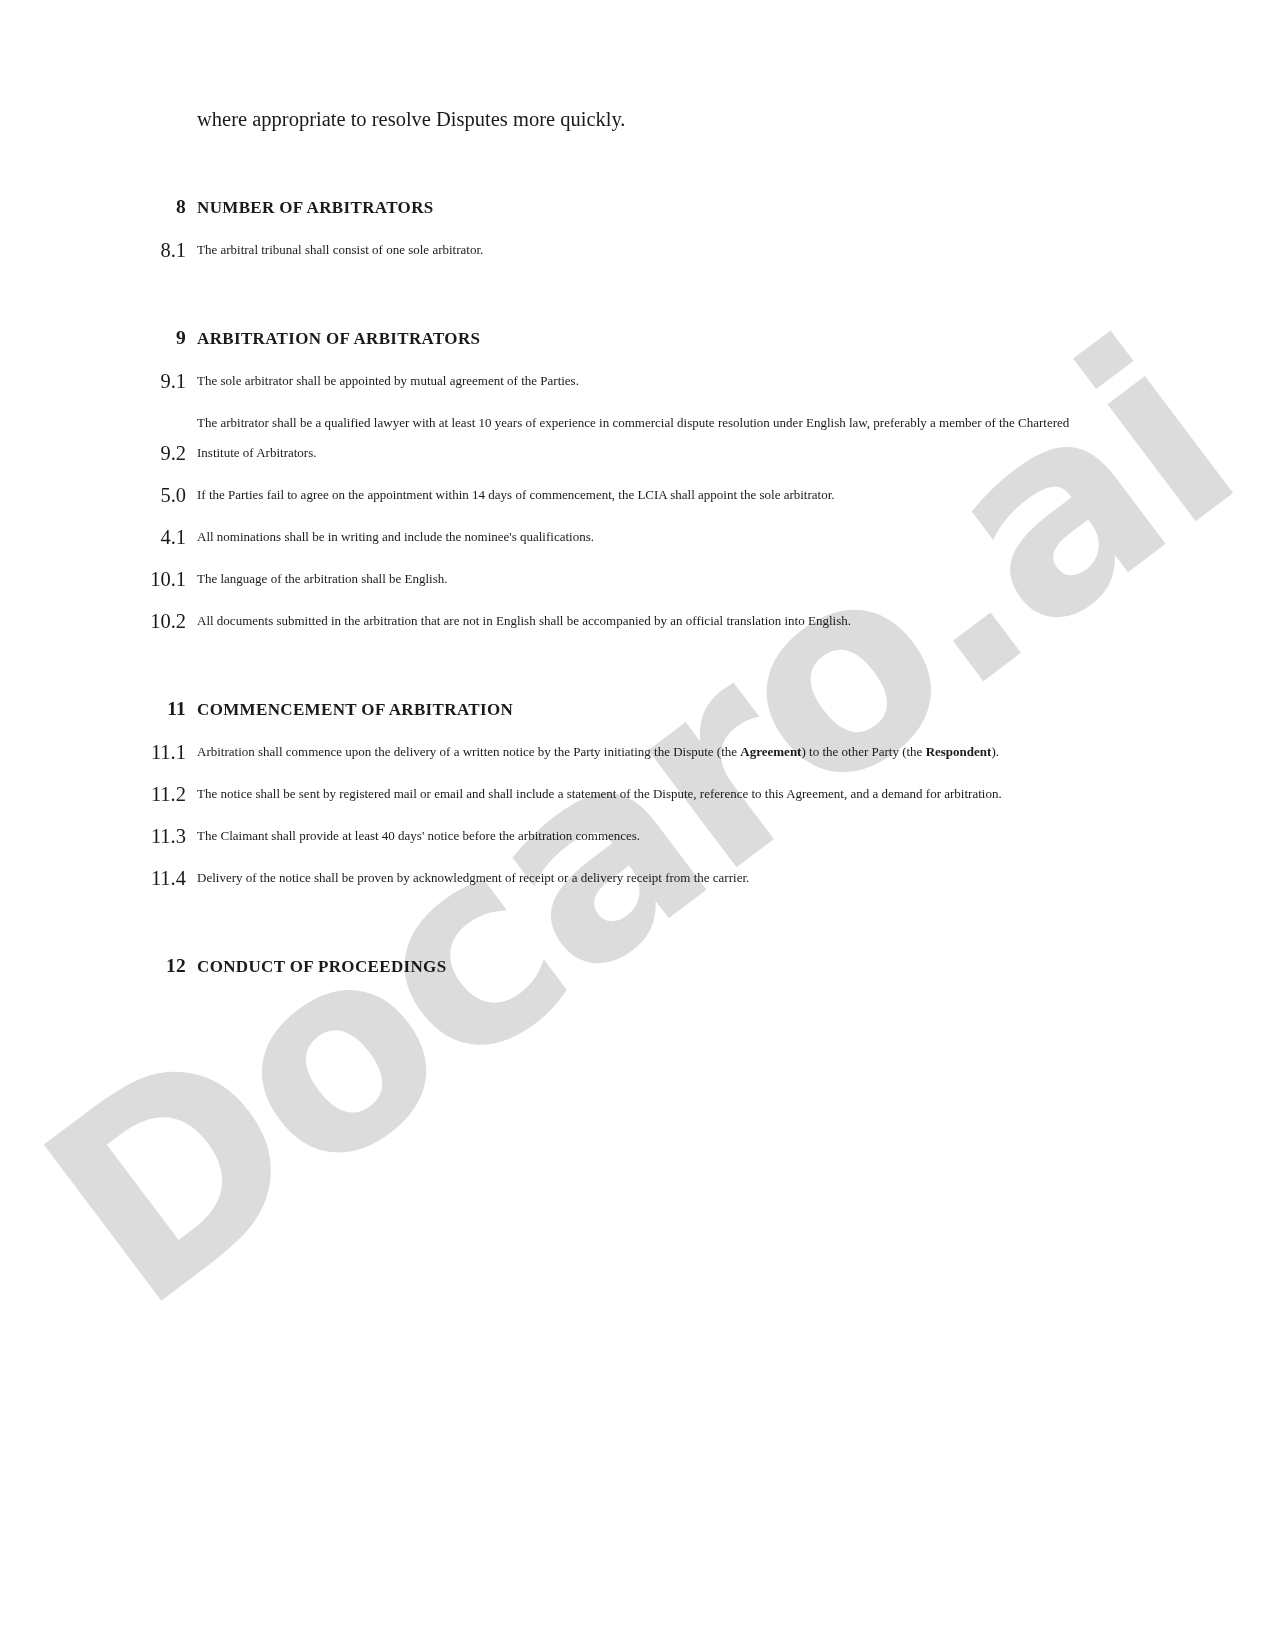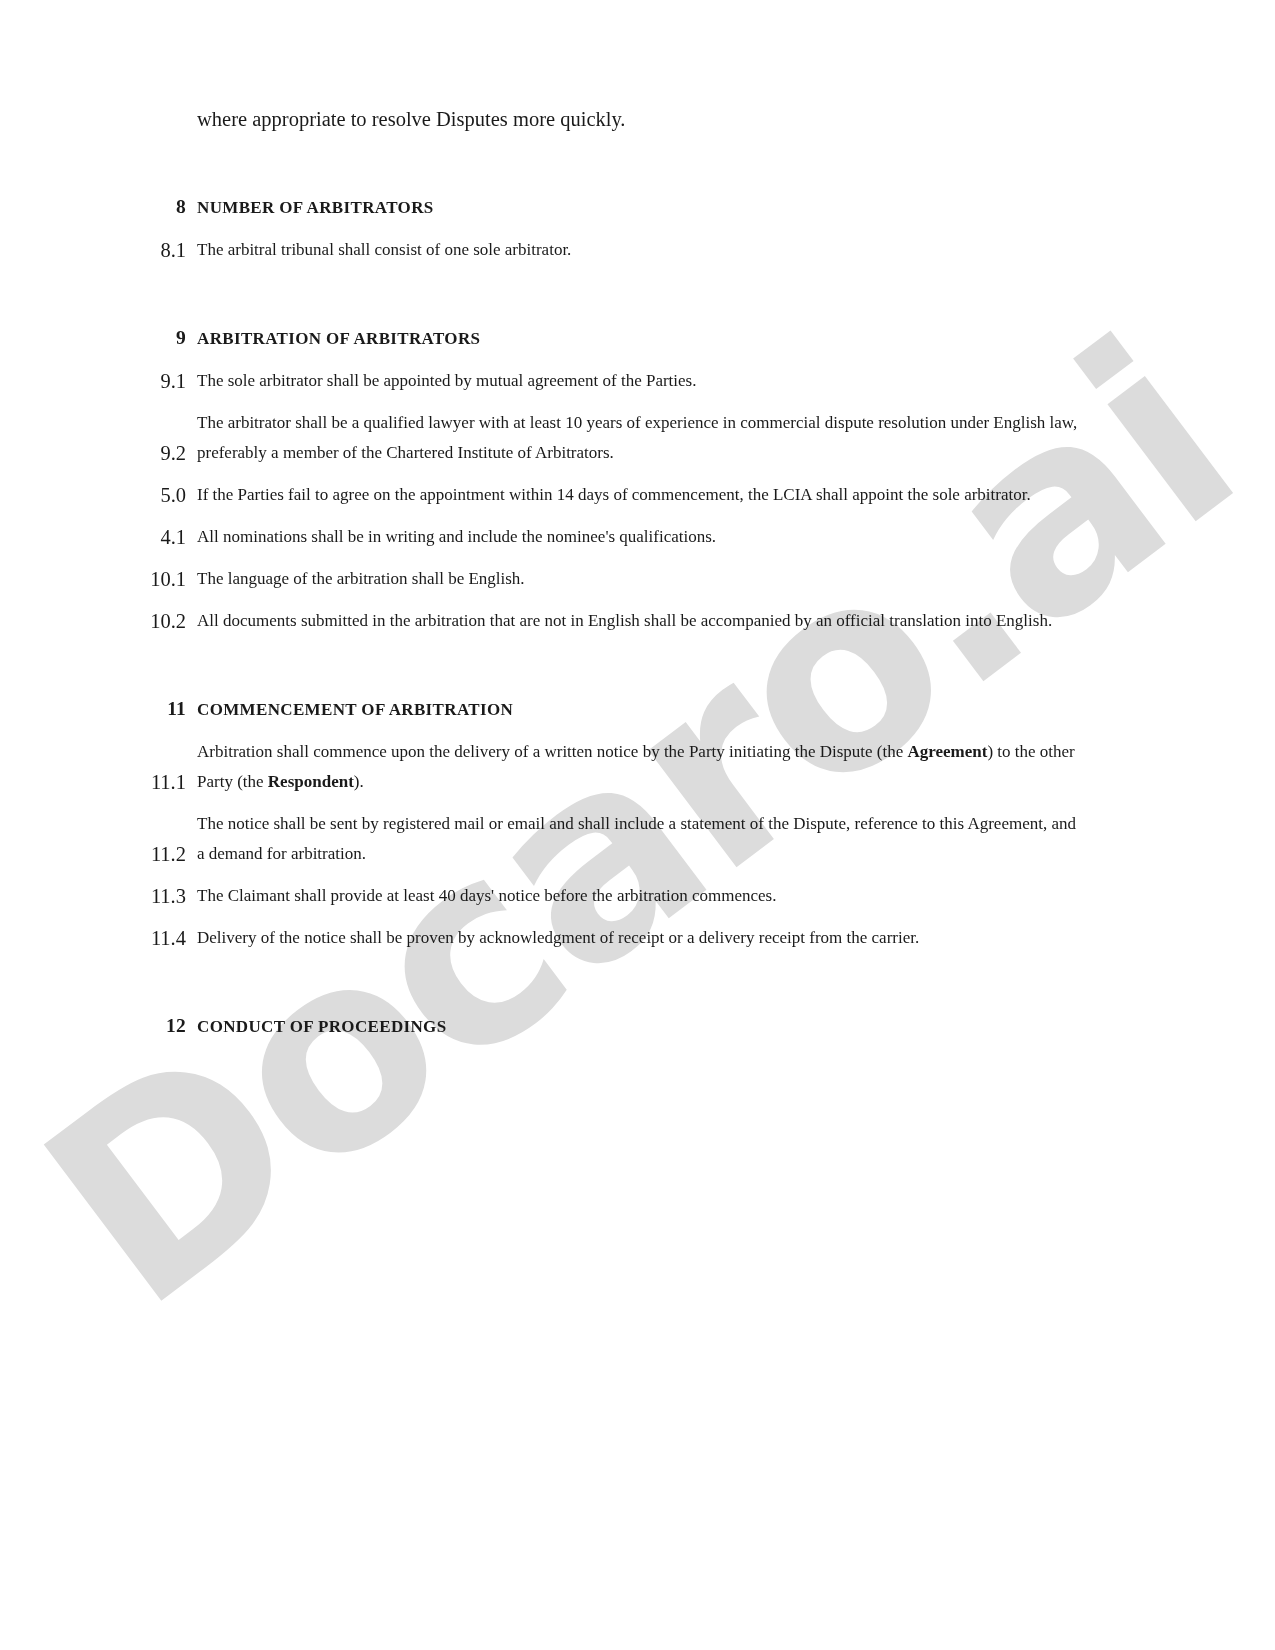--- a/index.html
+++ b/index.html
@@ -101,21 +101,21 @@
   .clause .num {
     width: 48px;
     flex: 0 0 48px;
     text-align: right;
     font-size: 20.5px;
     line-height: 30px;
     white-space: nowrap;
   }
   .clause .text {
     margin-left: 11px;
-    font-size: 17px;
+    font-size: 13px;
     line-height: 30px;
     flex: 1 1 auto;
   }
   .clause .text b,
   .clause .text strong {
     font-weight: 700;
   }
 </style>
 </head>
 <body>

